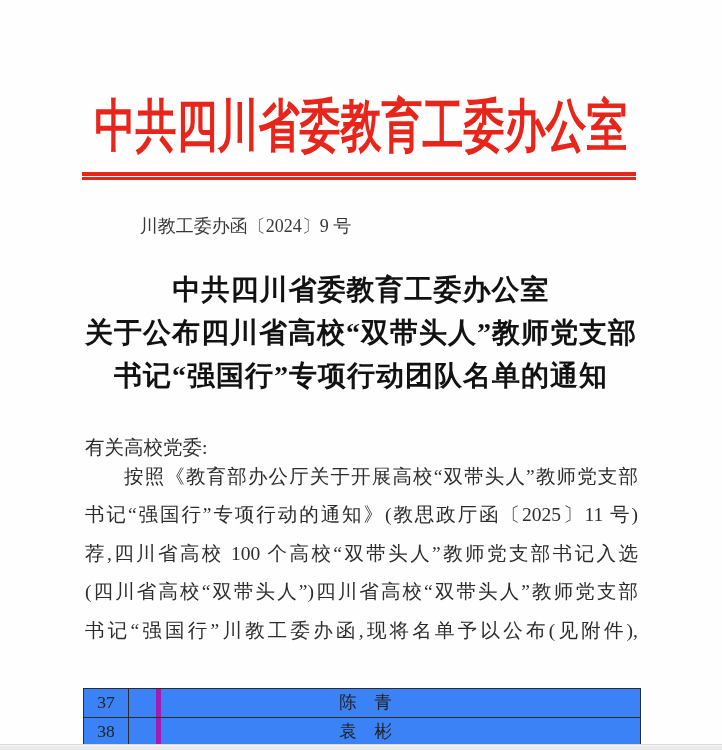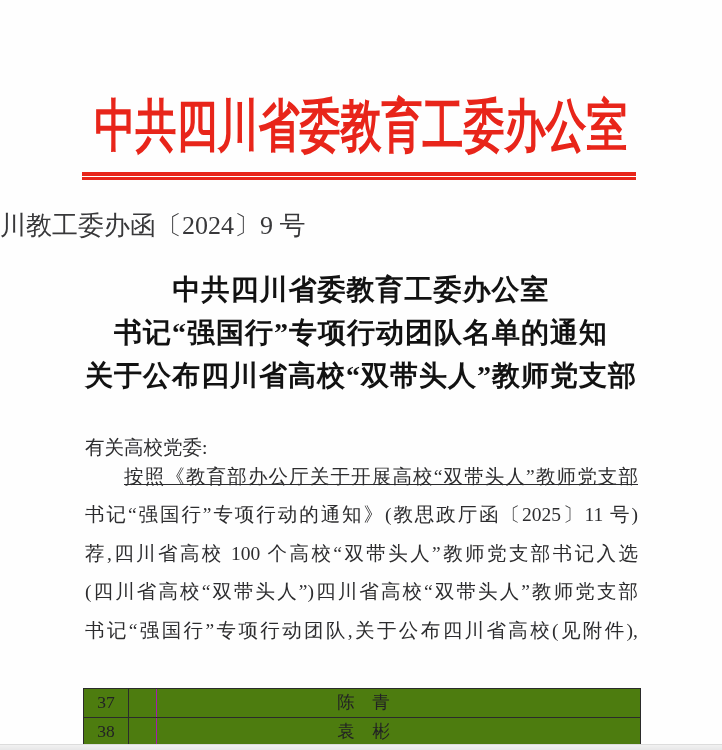--- a/index.html
+++ b/index.html
@@ -50,22 +50,22 @@
   }
 
   
   .doc-number {
     position: absolute;
     top: 213px;
     left: 0;
     width: 583px;
     box-sizing: border-box;
     padding-right: 92px;
-    text-align: left;
-    font-size: 26px;
+    text-align: center;
+    font-size: 18px;
     line-height: 26px;
     color: #38383a;
     white-space: nowrap;
   }
 
   
   .doc-title {
     position: absolute;
     top: 268px;
     left: 0;
@@ -102,32 +102,31 @@
     font-size: 19.5px;
     line-height: 38.4px;
     height: 38.4px;
     white-space: nowrap;
     text-align: justify;
     text-align-last: justify;
     text-justify: inter-character;
   }
   .body-line.indent {
     text-indent: 39px;
-    text-decoration: underline;
   }
 
   
   .roster-table {
     position: absolute;
     top: 688px;
     left: 83px;
     width: 558px;
     box-sizing: border-box;
     border: 1px solid #2b2b2b;
-    background: #4d7c0f;
+    background: #3b82f6;
   }
   .t-row {
     display: grid;
     grid-template-columns: 45px 1fr 70px;
     height: 28px;
   }
   .t-row + .t-row {
     border-top: 1px solid #2b2b2b;
   }
   .t-cell {
@@ -135,21 +134,21 @@
     line-height: 27px;
     color: #222224;
     text-align: center;
     overflow: hidden;
     white-space: nowrap;
   }
   .t-cell.c-no {
     border-right: 1px solid #2b2b2b;
   }
   .t-cell.c-name {
-    border-left: 1px solid #a21caf;
+    border-left: 5px solid #a21caf;
     margin-left: 27px;
   }
 
   
   .bottom-strip {
     position: absolute;
     left: 0;
     top: 744px;
     width: 722px;
     height: 6px;
@@ -164,32 +163,32 @@
 <div class="page">
 
   <div class="org-header">中共四川省委教育工委办公室</div>
 
   <div class="red-rule"></div>
 
   <div class="doc-number">川教工委办函〔2024〕9 号</div>
 
   <div class="doc-title">
     <div>中共四川省委教育工委办公室</div>
+    <div>关于公布四川省高校“双带头人”教师党支部</div>
     <div>书记“强国行”专项行动团队名单的通知</div>
-    <div>关于公布四川省高校“双带头人”教师党支部</div>
   </div>
 
   <div class="salutation">有关高校党委:</div>
 
   <div class="body-text">
     <div class="body-line indent">按照《教育部办公厅关于开展高校“双带头人”教师党支部</div>
     <div class="body-line">书记“强国行”专项行动的通知》(教思政厅函〔2025〕11 号)</div>
     <div class="body-line">荐,四川省高校 100 个高校“双带头人”教师党支部书记入选</div>
     <div class="body-line">(四川省高校“双带头人”)四川省高校“双带头人”教师党支部</div>
-    <div class="body-line">书记“强国行”专项行动团队,关于公布四川省高校(见附件),</div>
+    <div class="body-line">书记“强国行”川教工委办函,现将名单予以公布(见附件),</div>
   </div>
 
   <div class="roster-table">
     <div class="t-row">
       <div class="t-cell c-no">37</div>
       <div class="t-cell c-name">陈　青</div>
     </div>
     <div class="t-row">
       <div class="t-cell c-no">38</div>
       <div class="t-cell c-name">袁　彬</div>

